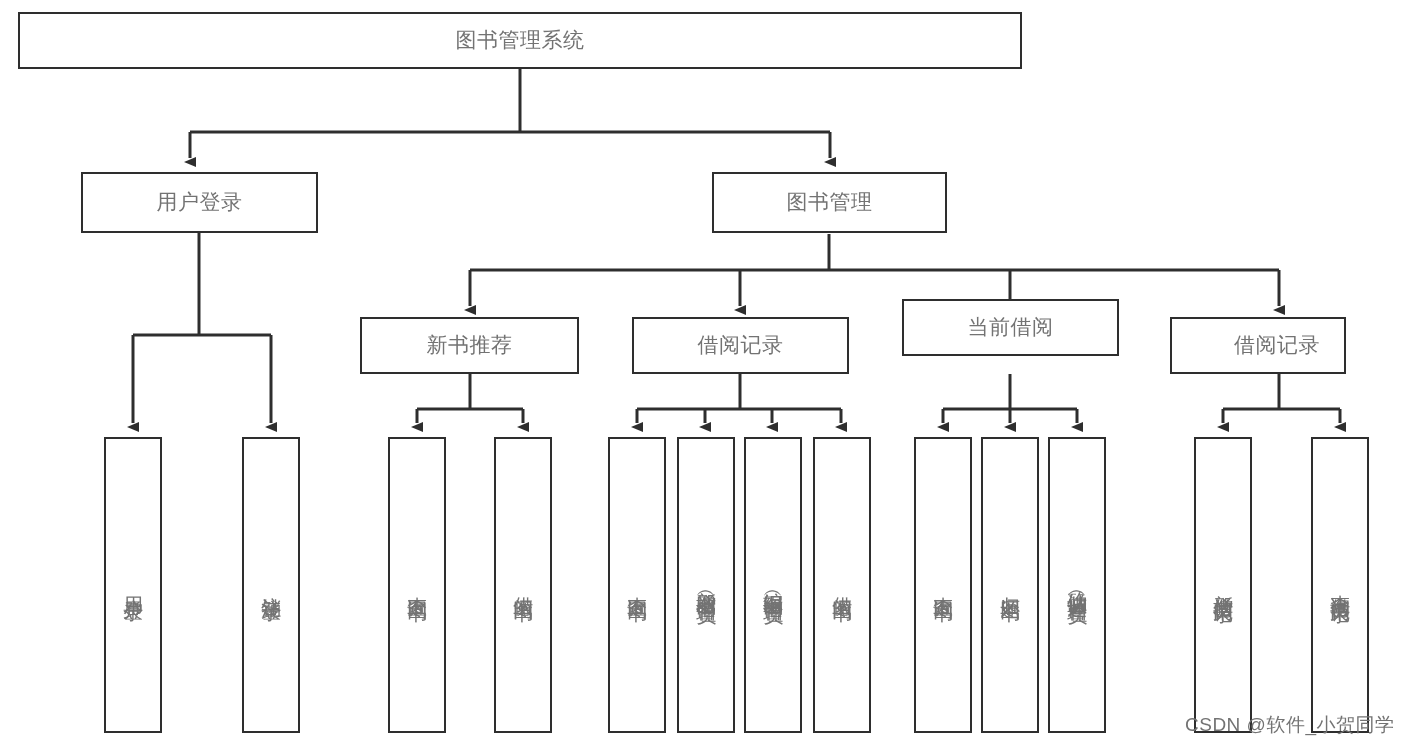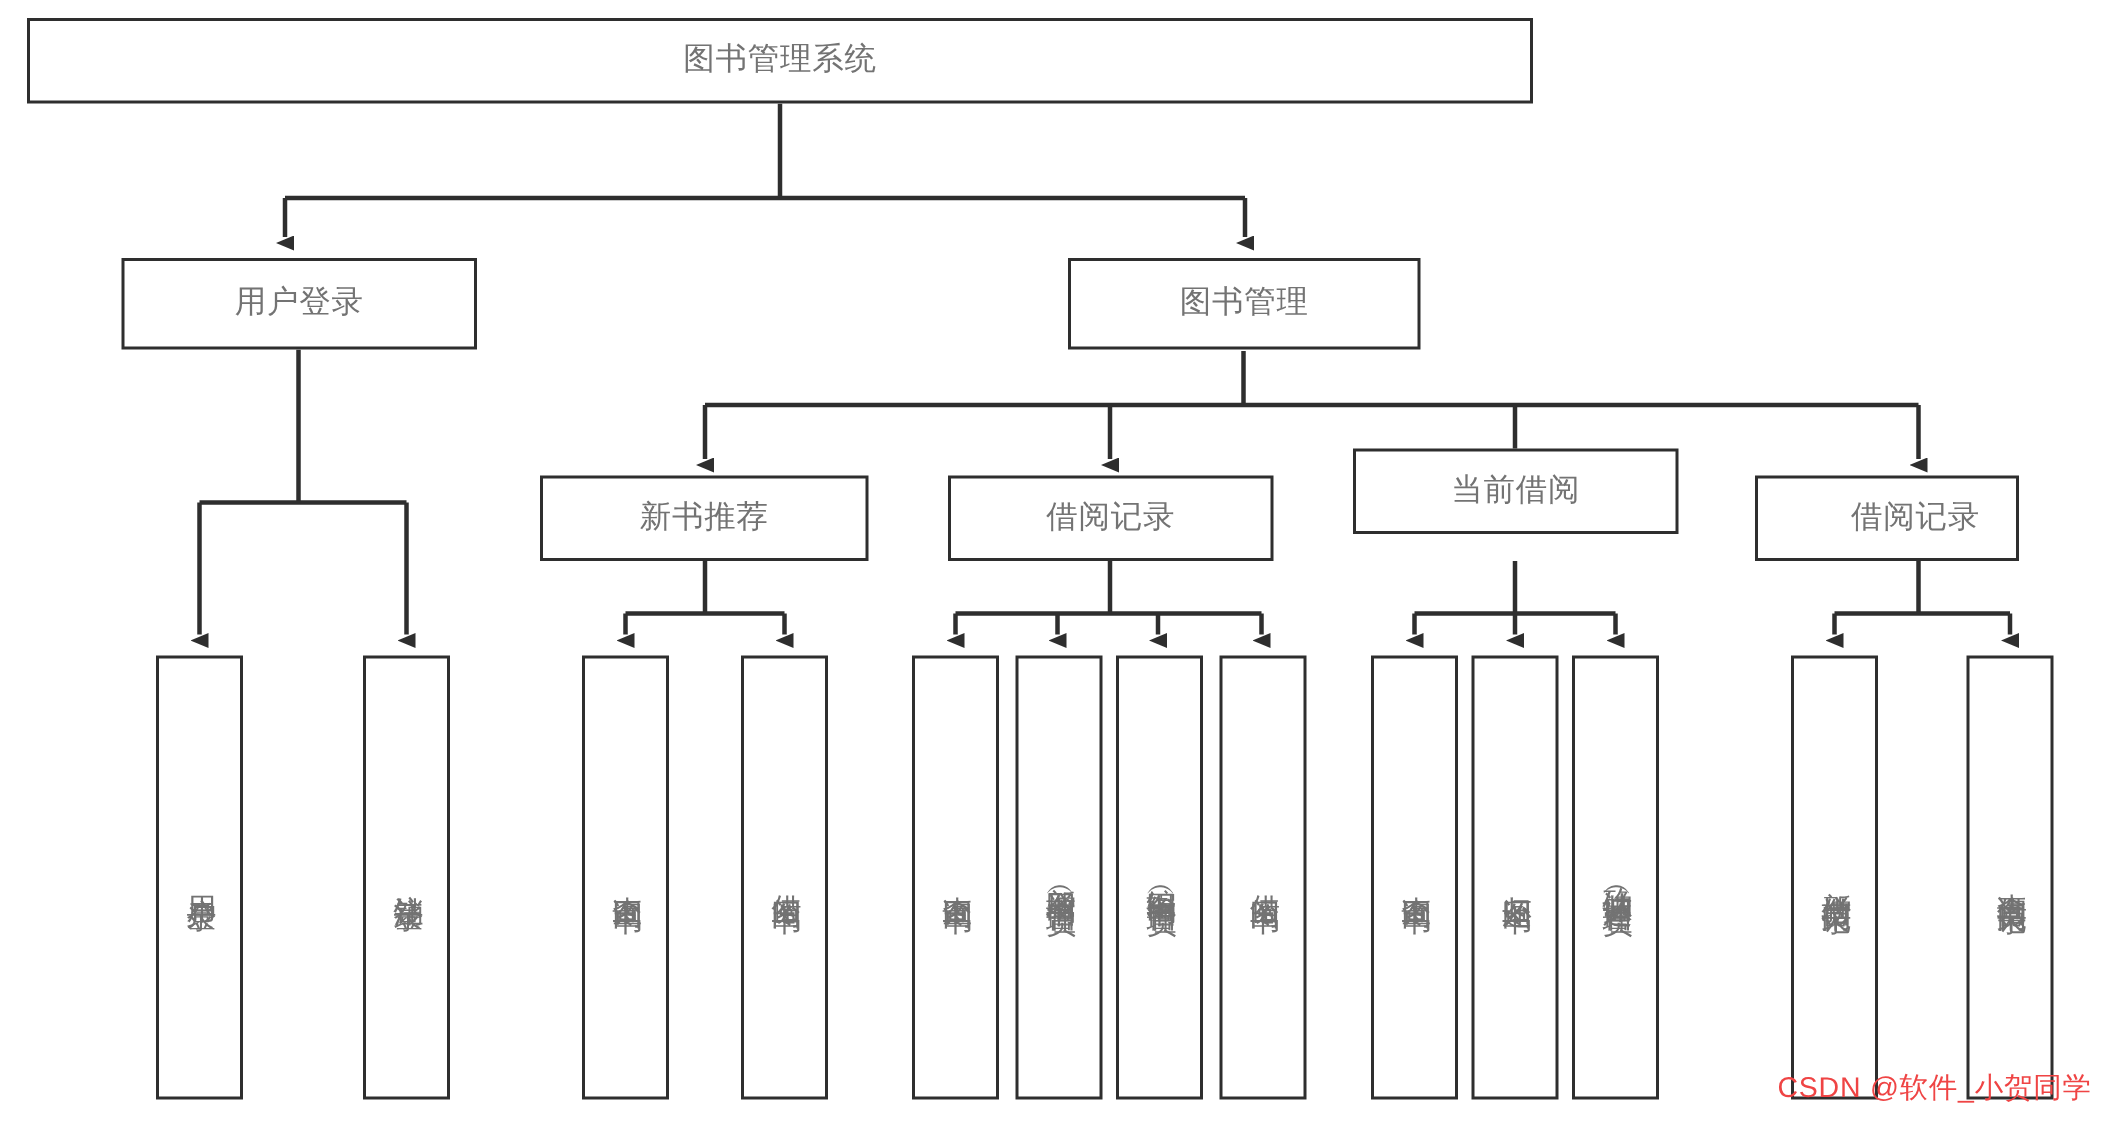--- a/index.html
+++ b/index.html
@@ -57,21 +57,21 @@
     writing-mode: vertical-rl;
     text-orientation: upright;
     max-height: 100%;
     white-space: normal;
   }
   #watermark {
     position: absolute;
     left: 1185px;
     top: 712px;
     font-size: 19px;
-    color: #ef4444;
+    color: #737373;
     letter-spacing: 0.5px;
     white-space: nowrap;
     user-select: none;
   }
 </style>
 </head>
 <body>
 
 <div id="diagram-root">
 

